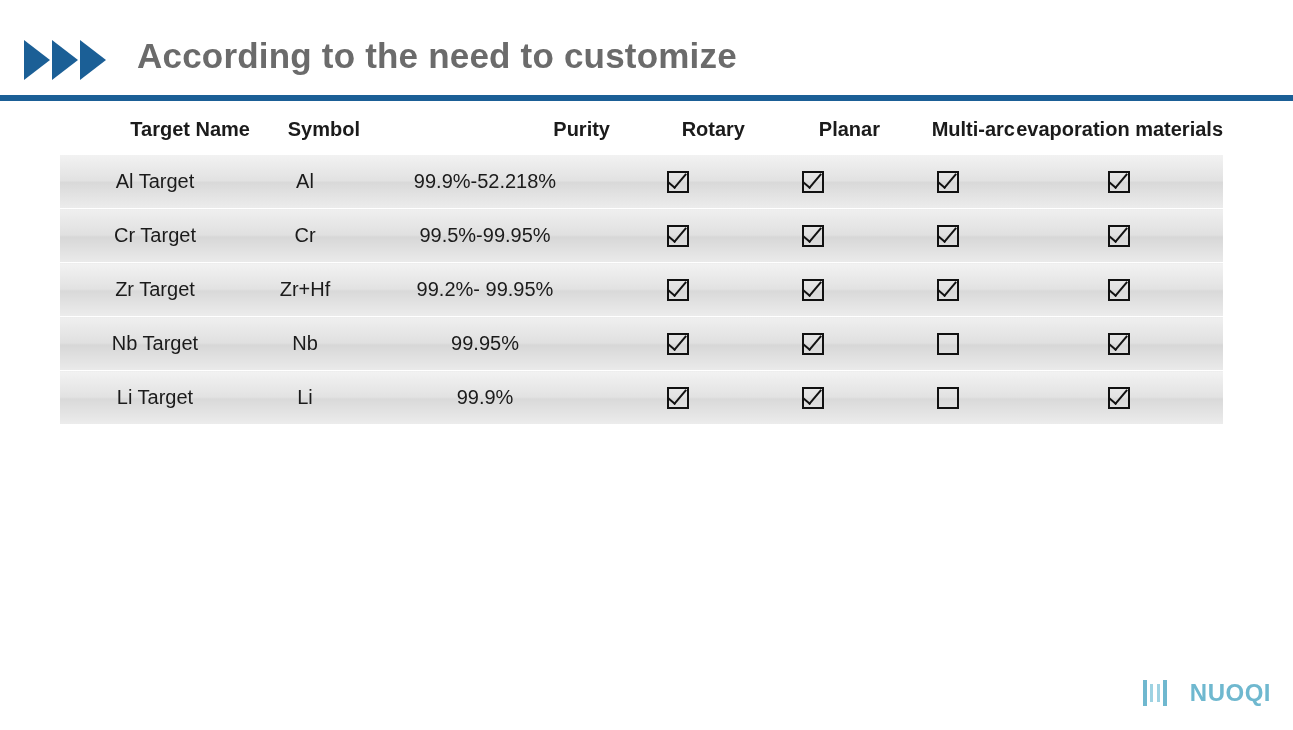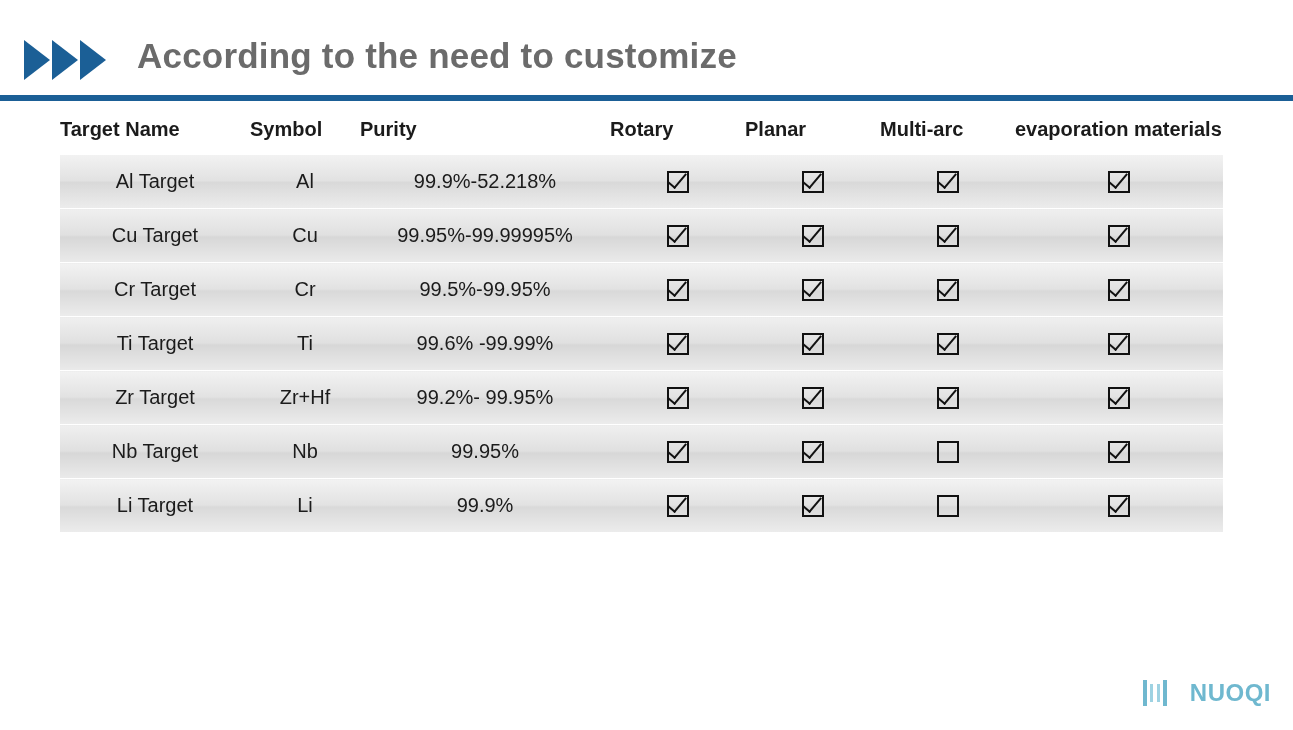--- a/index.html
+++ b/index.html
@@ -78,21 +78,21 @@
   table.spec {
     border-collapse: collapse;
     width: 1163px;
     table-layout: fixed;
   }
   table.spec thead th {
     font-size: 20px;
     font-weight: bold;
     color: #1b1b1b;
     padding: 8px 0 14px 0;
-    text-align: left;
+    text-align: right;
     background: transparent;
     border: none;
   }
   table.spec tbody td {
     font-size: 20px;
     color: #1b1b1b;
     text-align: center;
     height: 51px;
     border-bottom: 1px solid #ffffff;
     background: linear-gradient(to bottom, #f2f2f2 0%, #e2e2e2 48%, #d9d9d9 52%, #ececec 100%);
@@ -192,41 +192,23 @@
           <tr>
             <td>Al Target</td>
             <td>Al</td>
             <td>99.9%-52.218%</td>
             <td><span class="check-box checked"></span></td>
             <td><span class="check-box checked"></span></td>
             <td><span class="check-box checked"></span></td>
             <td><span class="check-box checked"></span></td>
           </tr>
           <tr>
-            <td>Cu Target</td>
-            <td>Cu</td>
-            <td>99.95%-99.99995%</td>
-            <td><span class="check-box checked"></span></td>
-            <td><span class="check-box checked"></span></td>
-            <td><span class="check-box checked"></span></td>
-            <td><span class="check-box checked"></span></td>
-          </tr>
-          <tr>
             <td>Cr Target</td>
             <td>Cr</td>
             <td>99.5%-99.95%</td>
-            <td><span class="check-box checked"></span></td>
-            <td><span class="check-box checked"></span></td>
-            <td><span class="check-box checked"></span></td>
-            <td><span class="check-box checked"></span></td>
-          </tr>
-          <tr>
-            <td>Ti Target</td>
-            <td>Ti</td>
-            <td>99.6% -99.99%</td>
             <td><span class="check-box checked"></span></td>
             <td><span class="check-box checked"></span></td>
             <td><span class="check-box checked"></span></td>
             <td><span class="check-box checked"></span></td>
           </tr>
           <tr>
             <td>Zr Target</td>
             <td>Zr+Hf</td>
             <td>99.2%- 99.95%</td>
             <td><span class="check-box checked"></span></td>

